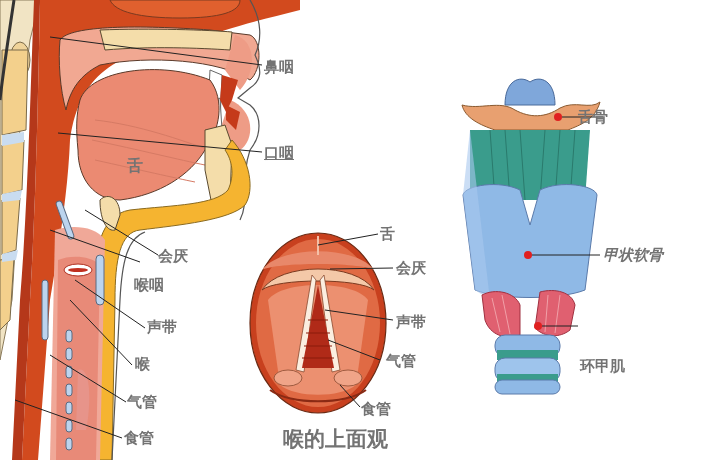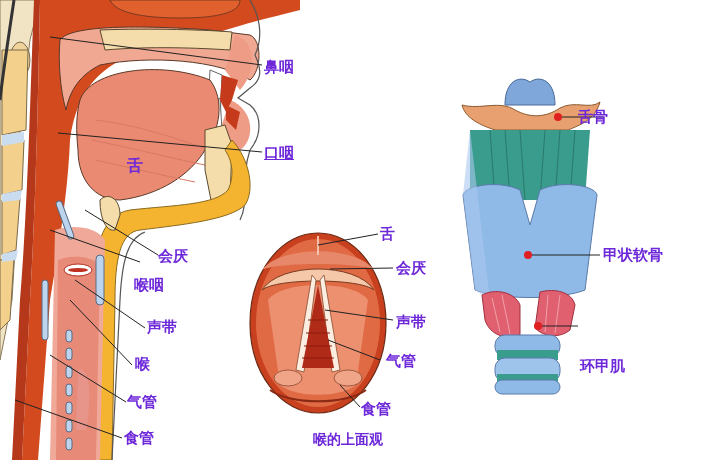--- a/index.html
+++ b/index.html
@@ -3,24 +3,24 @@
   <meta charset="utf-8">
   <style>
     html, body { margin: 0; padding: 0; }
     body {
       width: 708px; height: 460px; overflow: hidden; background: #ffffff;
       font-family: "DejaVu Sans", "Liberation Sans", sans-serif;
       position: relative;
     }
     #stage { position: absolute; left: 0; top: 0; width: 708px; height: 460px; }
     .lbl {
-      position: absolute; font-size: 15px; color: #6d28d9; font-weight: bold;
+      position: absolute; font-size: 15px; color: #737373; font-weight: bold;
       white-space: nowrap; line-height: 18px; letter-spacing: 0px;
     }
-    .caption { font-size: 14px; margin-left: 30px; }
+    .caption { font-size: 21px; }
     svg { position: absolute; left: 0; top: 0; }
   </style>
 </head>
 <body>
 
 <div id="stage">
 
   <svg width="708" height="460" viewBox="0 0 708 460">
 
     <path d="M0 0 L40 0 L30 40 L20 120 L18 200 L12 300 L0 360 Z" fill="#f1e4c4" stroke="#8a7a5a" stroke-width="1"></path>
@@ -189,16 +189,16 @@
   <span class="lbl" style="left:124px; top:429px;">食管</span>
 
   <span class="lbl" style="left:380px; top:225px;">舌</span>
   <span class="lbl" style="left:396px; top:259px;">会厌</span>
   <span class="lbl" style="left:396px; top:313px;">声带</span>
   <span class="lbl" style="left:386px; top:352px;">气管</span>
   <span class="lbl" style="left:361px; top:400px;">食管</span>
   <span class="lbl caption" style="left:283px; top:430px;">喉的上面观</span>
 
   <span class="lbl" style="left:578px; top:108px;">舌骨</span>
-  <span class="lbl" style="left:603px; top:246px;">甲状软骨</span>
+  <span class="lbl" style="left:603px; top:246px;font-style:italic;">甲状软骨</span>
   <span class="lbl" style="left:580px; top:317px;margin-top:40px;">环甲肌</span>
 
 </div>
 
 </body></html>

